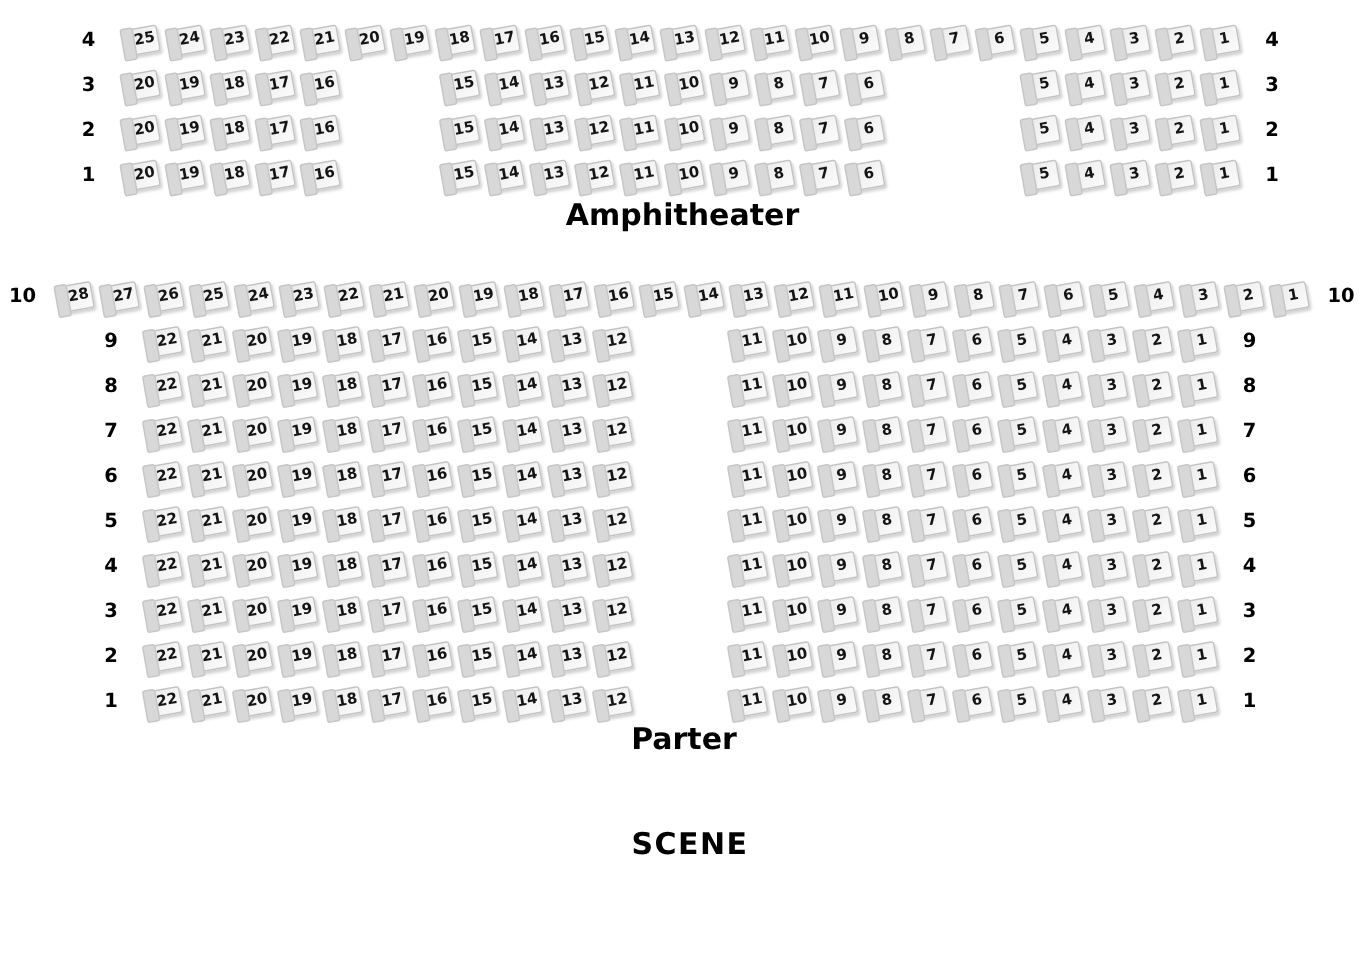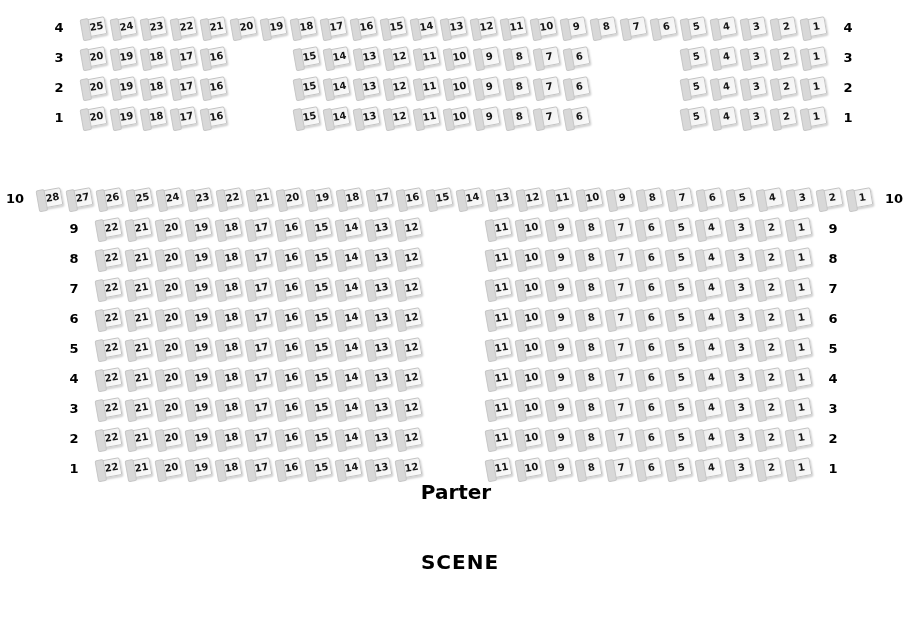--- a/index.html
+++ b/index.html
@@ -76,20 +76,21 @@
     font-weight: bold;
     color: #141414;
     padding-left: 3px;
     line-height: 1;
   }
 </style>
 </head>
 <body>
 
 <div class="stage">
+  <div class="section-label label-amphitheater">Amphitheater</div>
   <div class="section-label label-parter">Parter</div>
   <div class="scene-label">SCENE</div>
 <span class="row-label" style="left: 59px; top: 27px;">4</span>
     <span class="row-label" style="left: 848px; top: 27px;">4</span>
     <div class="seat" style="left: 84px; top: 18px;">
       <span class="seat-num">25</span>
     </div>
     <div class="seat" style="left: 114px; top: 18px;">
       <span class="seat-num">24</span>
     </div>

